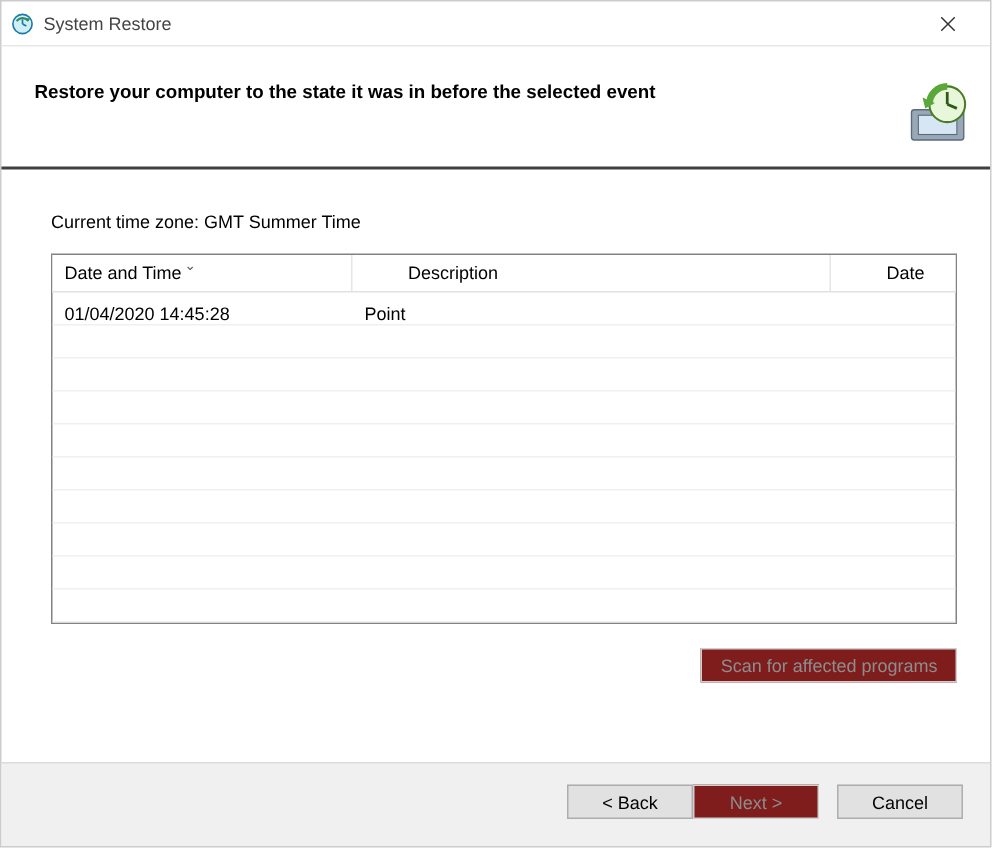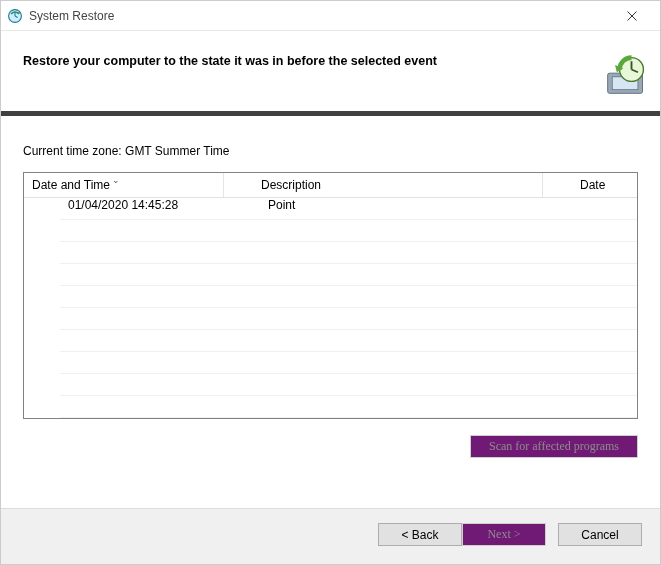--- a/index.html
+++ b/index.html
@@ -32,35 +32,35 @@
   }
   .titlebar .close {
     width: 40px; height: 28px;
     display: flex; align-items: center; justify-content: center;
     color: #555;
   }
   .header {
     display: flex;
     align-items: flex-start;
     padding: 22px 12px 14px 22px;
-    border-bottom: 5px solid #404040;
+    border-bottom: 2px solid #404040;
   }
   .header h1 {
     flex: 1;
     margin: 0;
     font-size: 12.5px;
     font-weight: 700;
     line-height: 1.35;
   }
   .header-icon {
     width: 44px; height: 44px;
     margin-left: 12px;
   }
   .body {
-    padding: 18px 22px 10px 22px;
+    padding: 18px 22px 10px 33px;
   }
   .tz-line {
     margin: 10px 0 14px 0;
   }
   .grid {
     border: 1px solid #828282;
     background: #fff;
   }
   .grid-header {
     display: flex;
@@ -82,22 +82,21 @@
     font-size: 9px;
     color: #555;
   }
   .grid-body {
     height: 220px;
   }
   .grid-row {
     display: flex;
     border-bottom: 1px solid #f0f0f0;
     height: 22px;
-    align-items: flex-start;
-    margin-left: 36px;
+    align-items: flex-end;
   }
   .grid-row .cell {
     padding: 0 8px;
     overflow: hidden;
     white-space: nowrap;
     text-overflow: ellipsis;
   }
   .col-dt { width: 200px; flex: 0 0 200px; }
   .col-desc { width: 290px; flex: 0 0 290px; }
   .col-type { flex: 1 1 auto; }
@@ -113,22 +112,21 @@
     border: 1px solid #adadad;
     font-family: inherit;
     font-size: 12px;
     color: #000;
     padding: 0 12px;
     cursor: default;
   }
   .btn[disabled] {
     color: #8d8d8d;
     border-color: #cfcfcf;
-    background: #701a75;
-    font-family: Liberation Serif, serif;
+    background: #7f1d1d;
   }
   .btn-scan {
     min-width: 168px;
   }
   .footer {
     position: absolute;
     left: 0; right: 0; bottom: 0;
     padding: 14px 18px 18px 18px;
     border-top: 1px solid #dcdcdc;
     display: flex;

